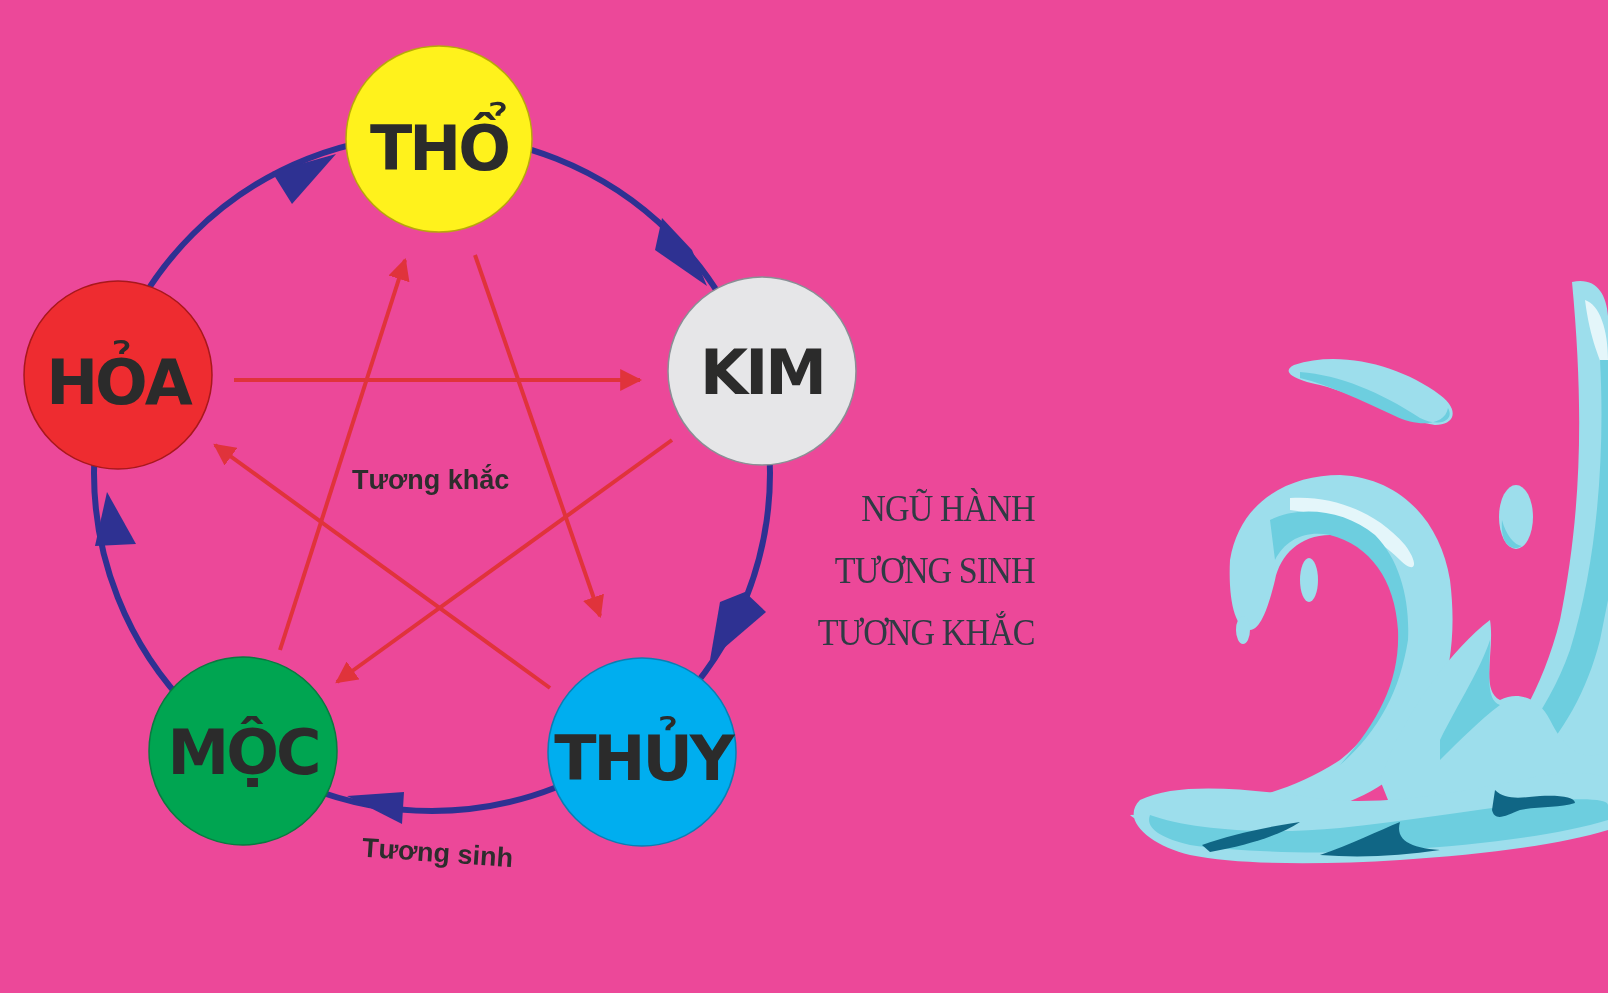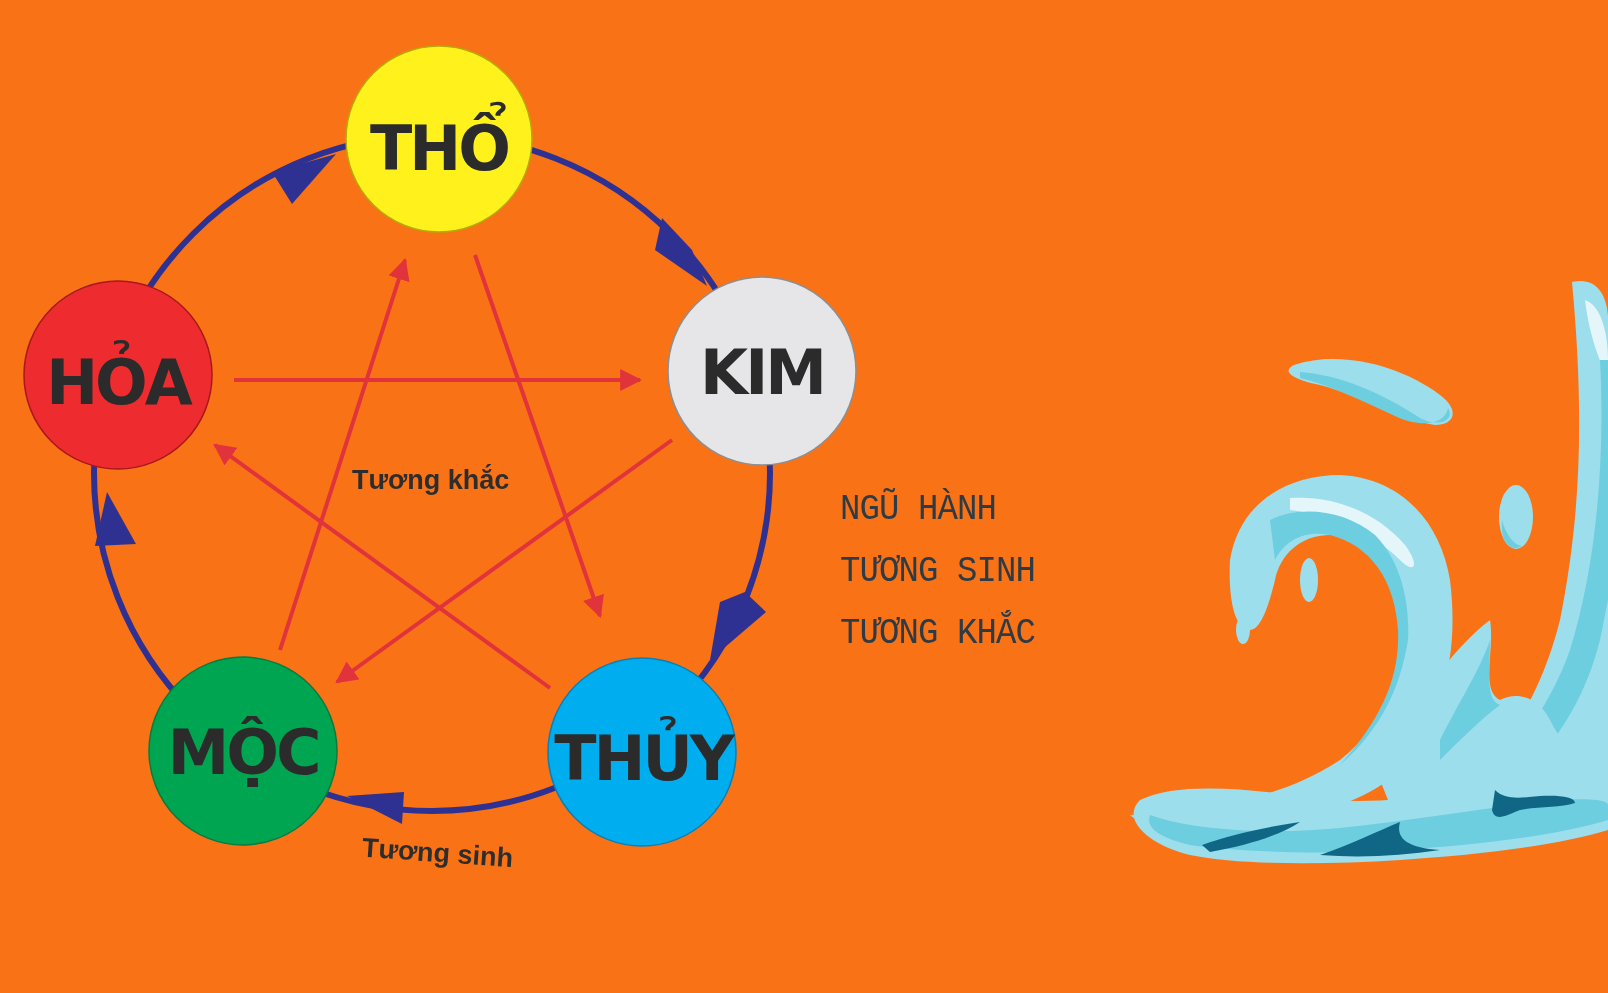--- a/index.html
+++ b/index.html
@@ -7,21 +7,21 @@
     padding: 0;
     width: 1608px;
     height: 993px;
     overflow: hidden;
     background: #c1e9f3;
   }
   .stage {
     position: relative;
     width: 1608px;
     height: 993px;
-    background: #f97316;
+    background: #ec4899;
   }
   svg.diagram {
     position: absolute;
     left: 0;
     top: 0;
     width: 1608px;
     height: 993px;
   }
   .node-label {
     font-family: "DejaVu Sans", sans-serif;
@@ -35,22 +35,22 @@
   .cycle-label {
     font-family: "Liberation Sans", sans-serif;
     font-weight: bold;
     font-size: 27px;
     fill: #2d2d2d;
   }
   .title-block {
     position: absolute;
     right: 573px;
     top: 478px;
-    text-align: left;
-    font-family: Liberation Mono, monospace;
+    text-align: right;
+    font-family: Liberation Serif, serif;
     font-weight: normal;
     font-size: 37px;
     line-height: 62px;
     color: #2f3b44;
     letter-spacing: -1px;
   }
   .title-line {
     display: block;
     transform: scaleX(0.92);
     transform-origin: right center;

